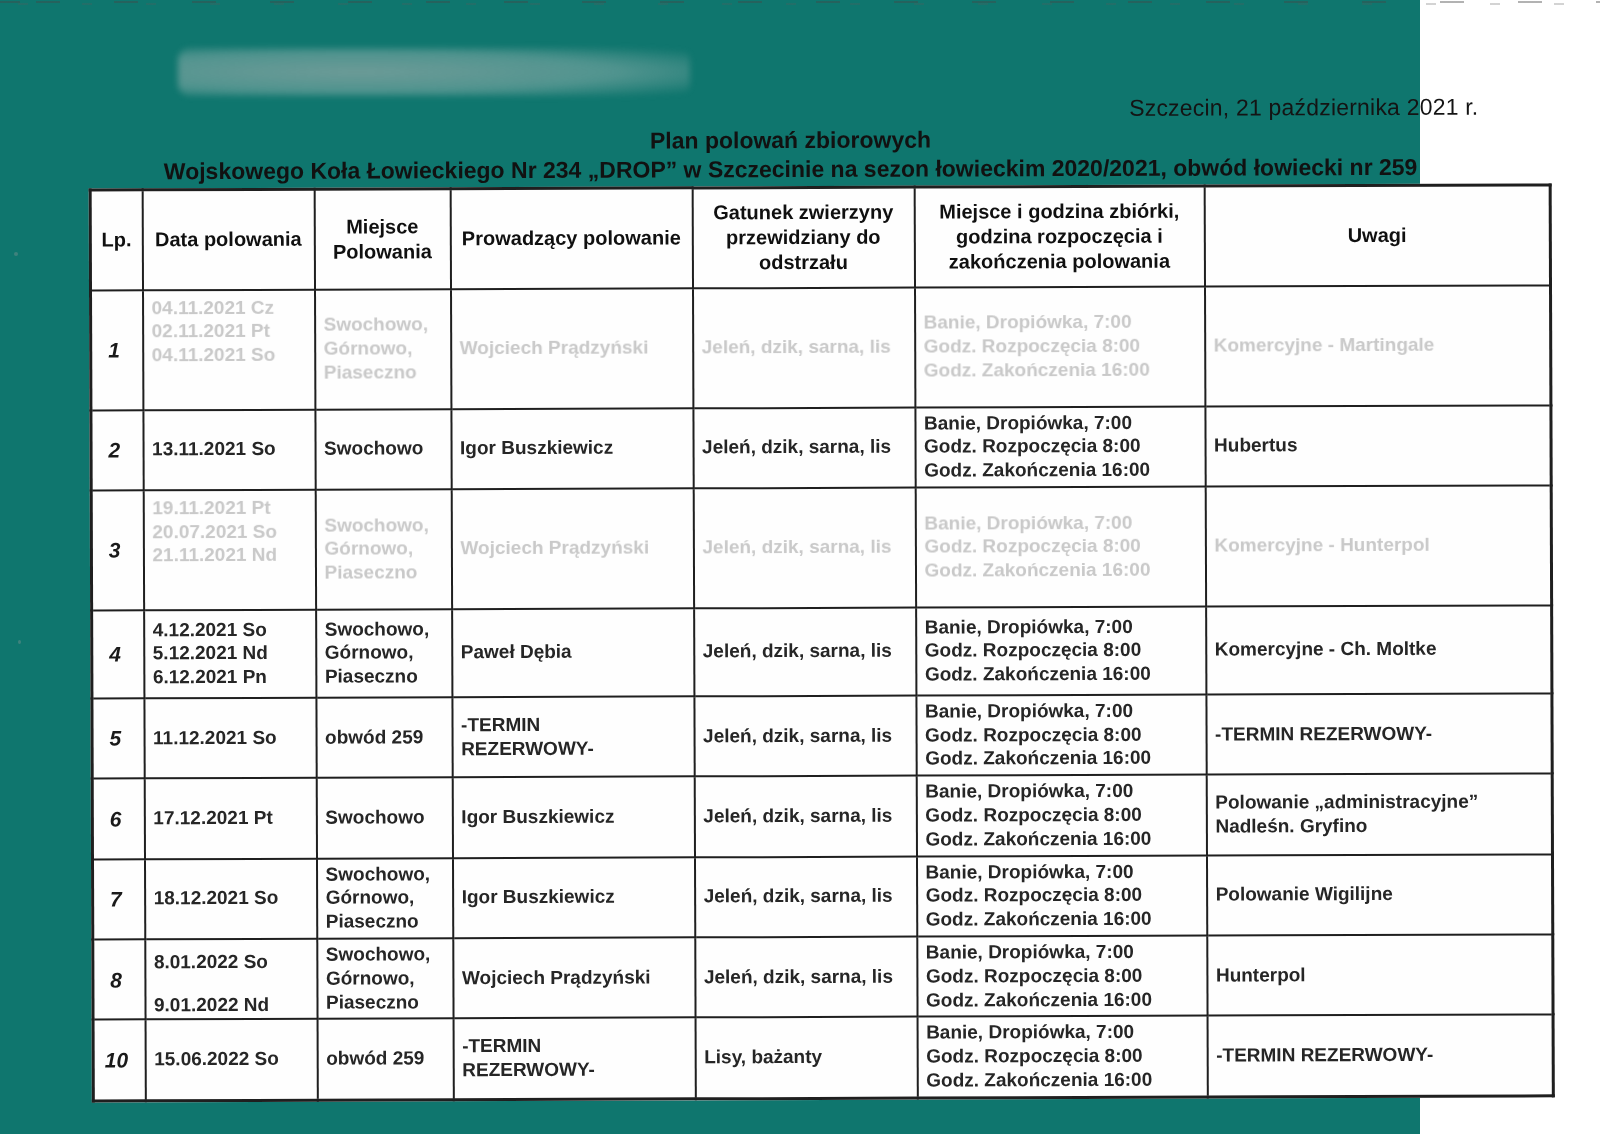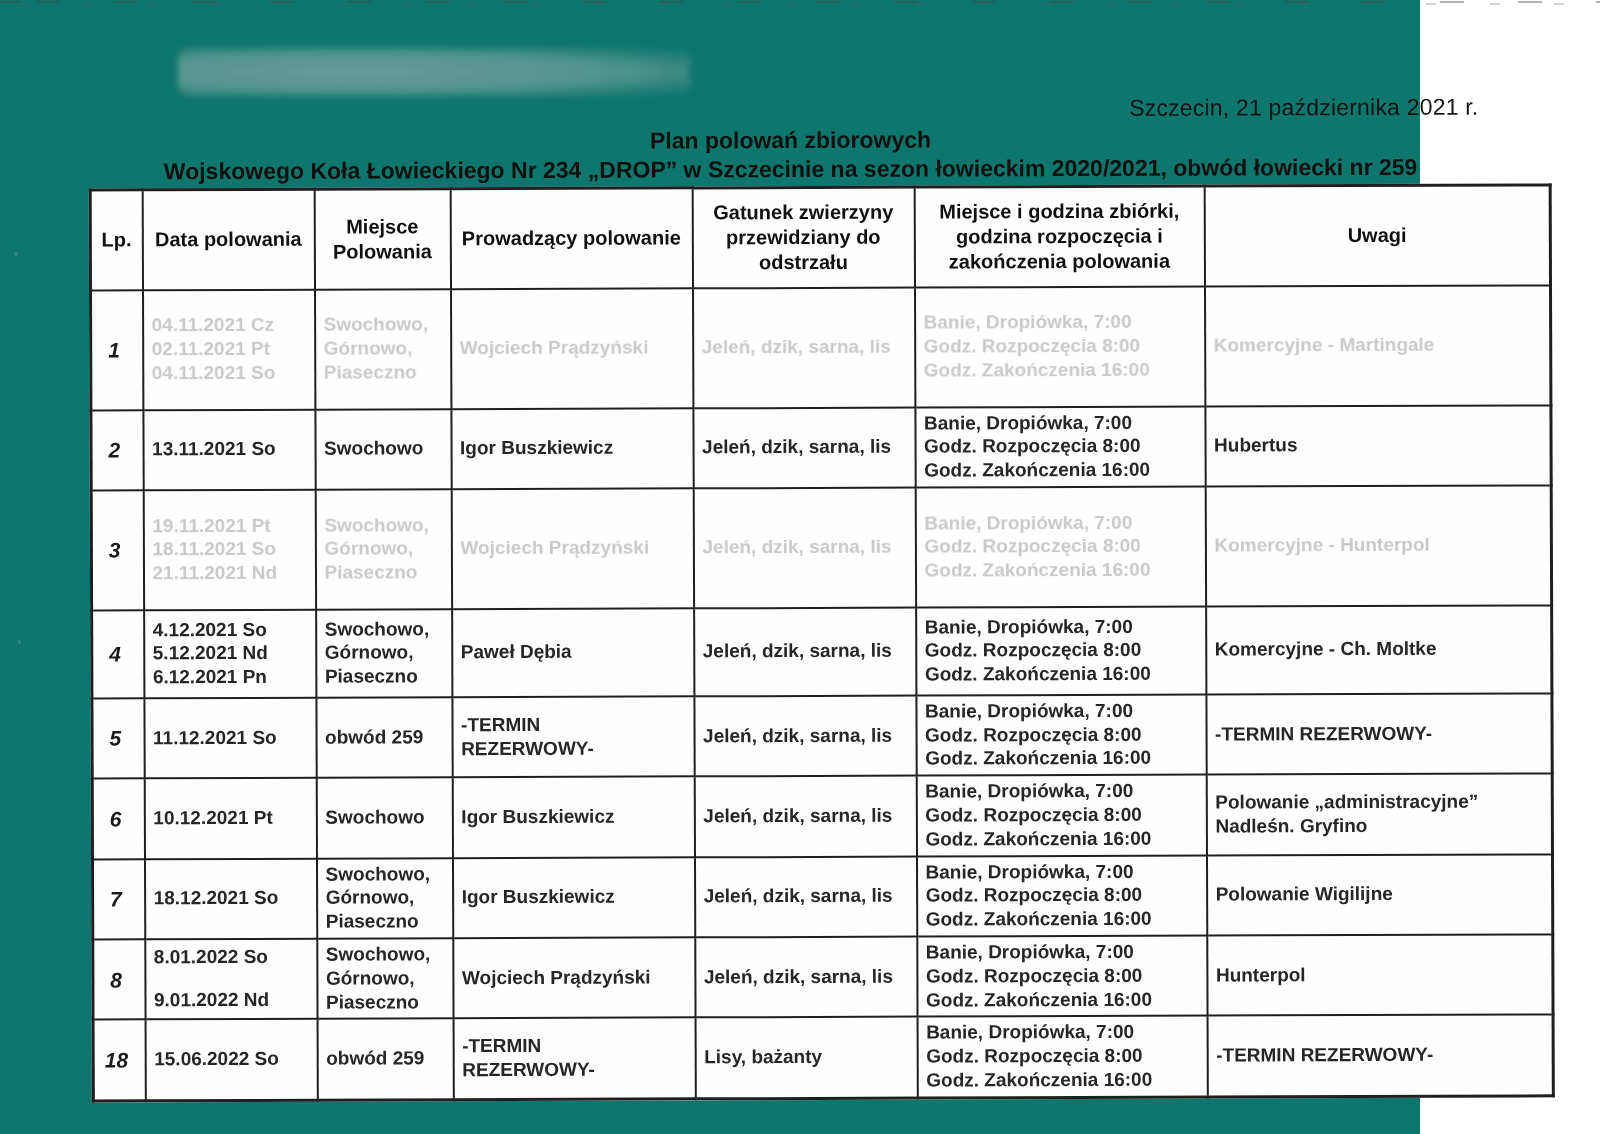--- a/index.html
+++ b/index.html
@@ -52,21 +52,21 @@
     font-size:19px; font-weight:bold; color:#262626;
     vertical-align:middle; padding:4px 8px; line-height:1.2;
   }
   td.lp { text-align:center; font-style:italic; font-size:21px; color:#1a1a1a; padding-left:2px; }
 
   tr.h100 { height:100px; } tr.h120 { height:120px; } tr.h68 { height:68px; }
   tr.h88 { height:88px; }  tr.h77 { height:77px; }  tr.h73 { height:73px; }
   tr.h69 { height:69px; }  tr.h72 { height:72px; }
 
   .lines { display:flex; flex-direction:column; gap:1px; }
-  .spread { justify-content:center; }
+  .spread { justify-content:flex-start; }
   .s3 { height:106px; }
   .s2 { height:56px;gap:20px; }
 
   tr.faded td { color:#c9c9c9; filter:blur(0.3px); }
   tr.faded td.lp { color:#1a1a1a; filter:none; }
 </style>
 </head>
 <body>
 
 <div class="page">
@@ -147,21 +147,21 @@
             </div>
           </td>
           <td><span>Hubertus</span></td>
         </tr>
 
         <tr class="h120 faded">
           <td class="lp">3</td>
           <td>
             <div class="lines spread s3">
               <span>19.11.2021 Pt</span>
-              <span>18.11.2021 So</span>
+              <span>20.07.2021 So</span>
               <span>21.11.2021 Nd</span>
             </div>
           </td>
           <td>
             <div class="lines">
               <span>Swochowo,</span>
               <span>Górnowo,</span>
               <span>Piaseczno</span>
             </div>
           </td>
@@ -221,21 +221,21 @@
               <span>Banie, Dropiówka, 7:00</span>
               <span>Godz. Rozpoczęcia 8:00</span>
               <span>Godz. Zakończenia 16:00</span>
             </div>
           </td>
           <td><span>-TERMIN REZERWOWY-</span></td>
         </tr>
 
         <tr class="h73">
           <td class="lp">6</td>
-          <td><span>10.12.2021 Pt</span></td>
+          <td><span>17.12.2021 Pt</span></td>
           <td><span>Swochowo</span></td>
           <td><span>Igor Buszkiewicz</span></td>
           <td><span>Jeleń, dzik, sarna, lis</span></td>
           <td>
             <div class="lines">
               <span>Banie, Dropiówka, 7:00</span>
               <span>Godz. Rozpoczęcia 8:00</span>
               <span>Godz. Zakończenia 16:00</span>
             </div>
           </td>
@@ -290,21 +290,21 @@
             <div class="lines">
               <span>Banie, Dropiówka, 7:00</span>
               <span>Godz. Rozpoczęcia 8:00</span>
               <span>Godz. Zakończenia 16:00</span>
             </div>
           </td>
           <td><span>Hunterpol</span></td>
         </tr>
 
         <tr class="h72">
-          <td class="lp">18</td>
+          <td class="lp">10</td>
           <td><span>15.06.2022 So</span></td>
           <td><span>obwód 259</span></td>
           <td>
             <div class="lines">
               <span>-TERMIN</span>
               <span>REZERWOWY-</span>
             </div>
           </td>
           <td><span>Lisy, bażanty</span></td>
           <td>

